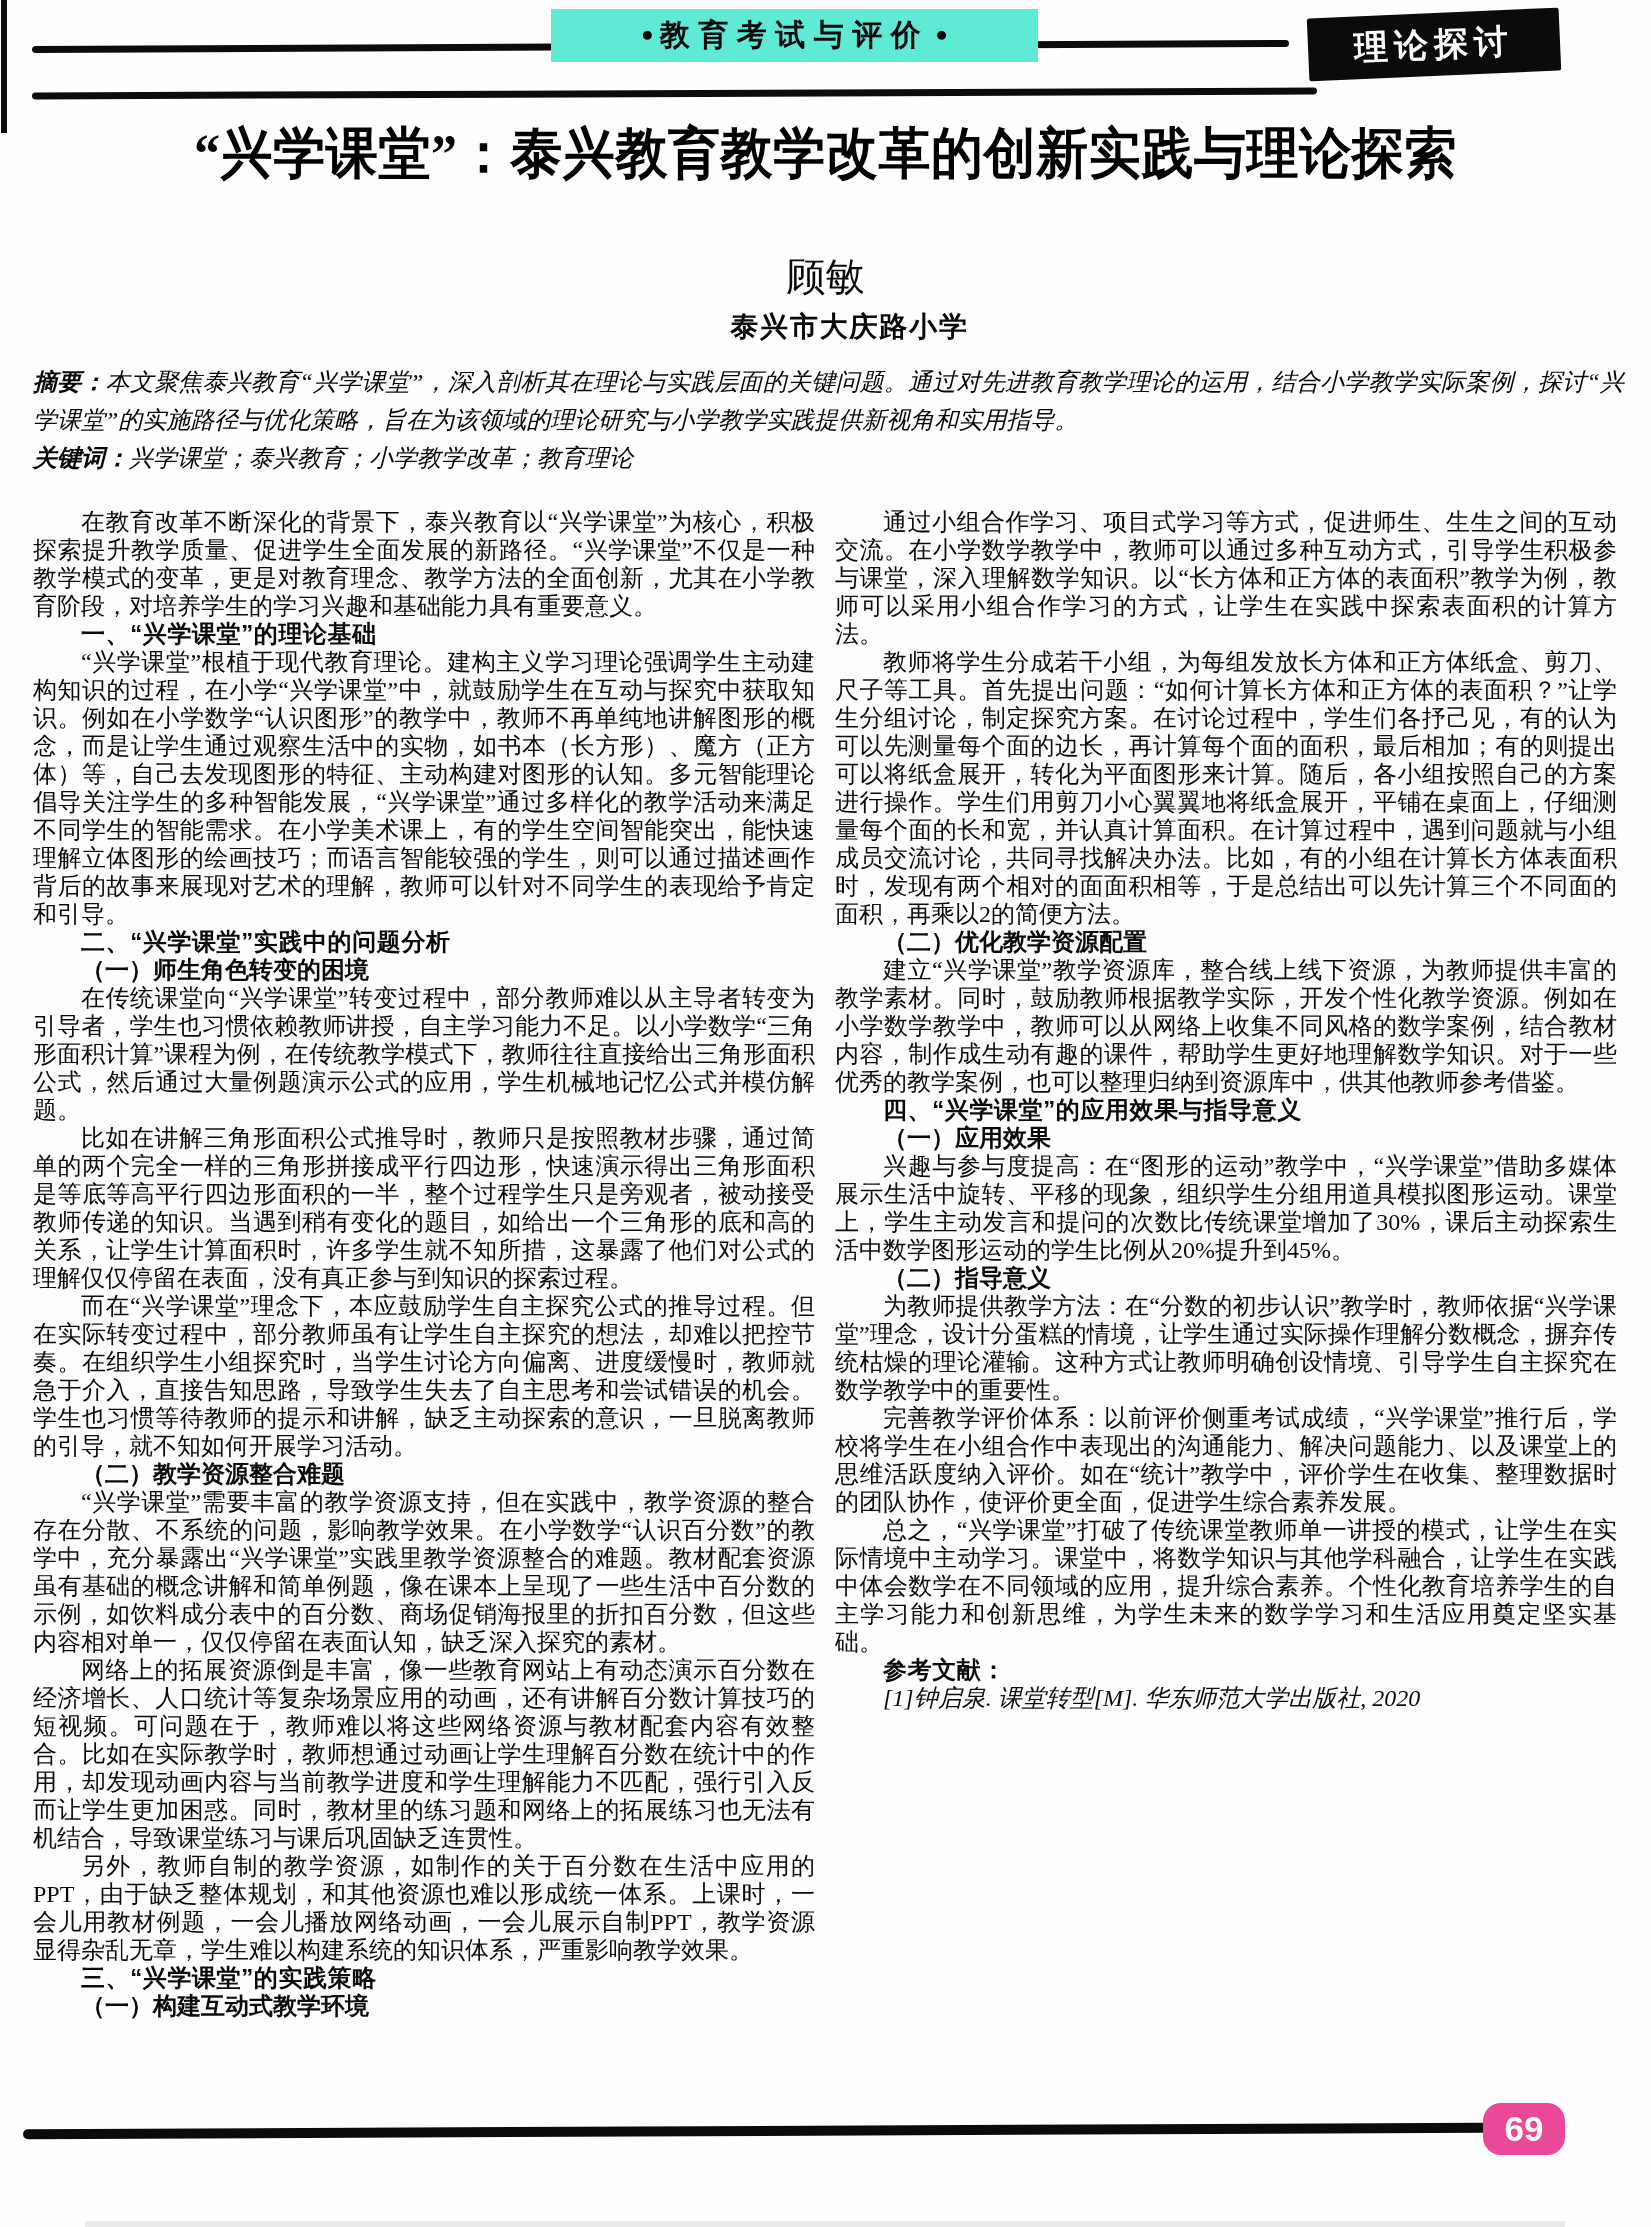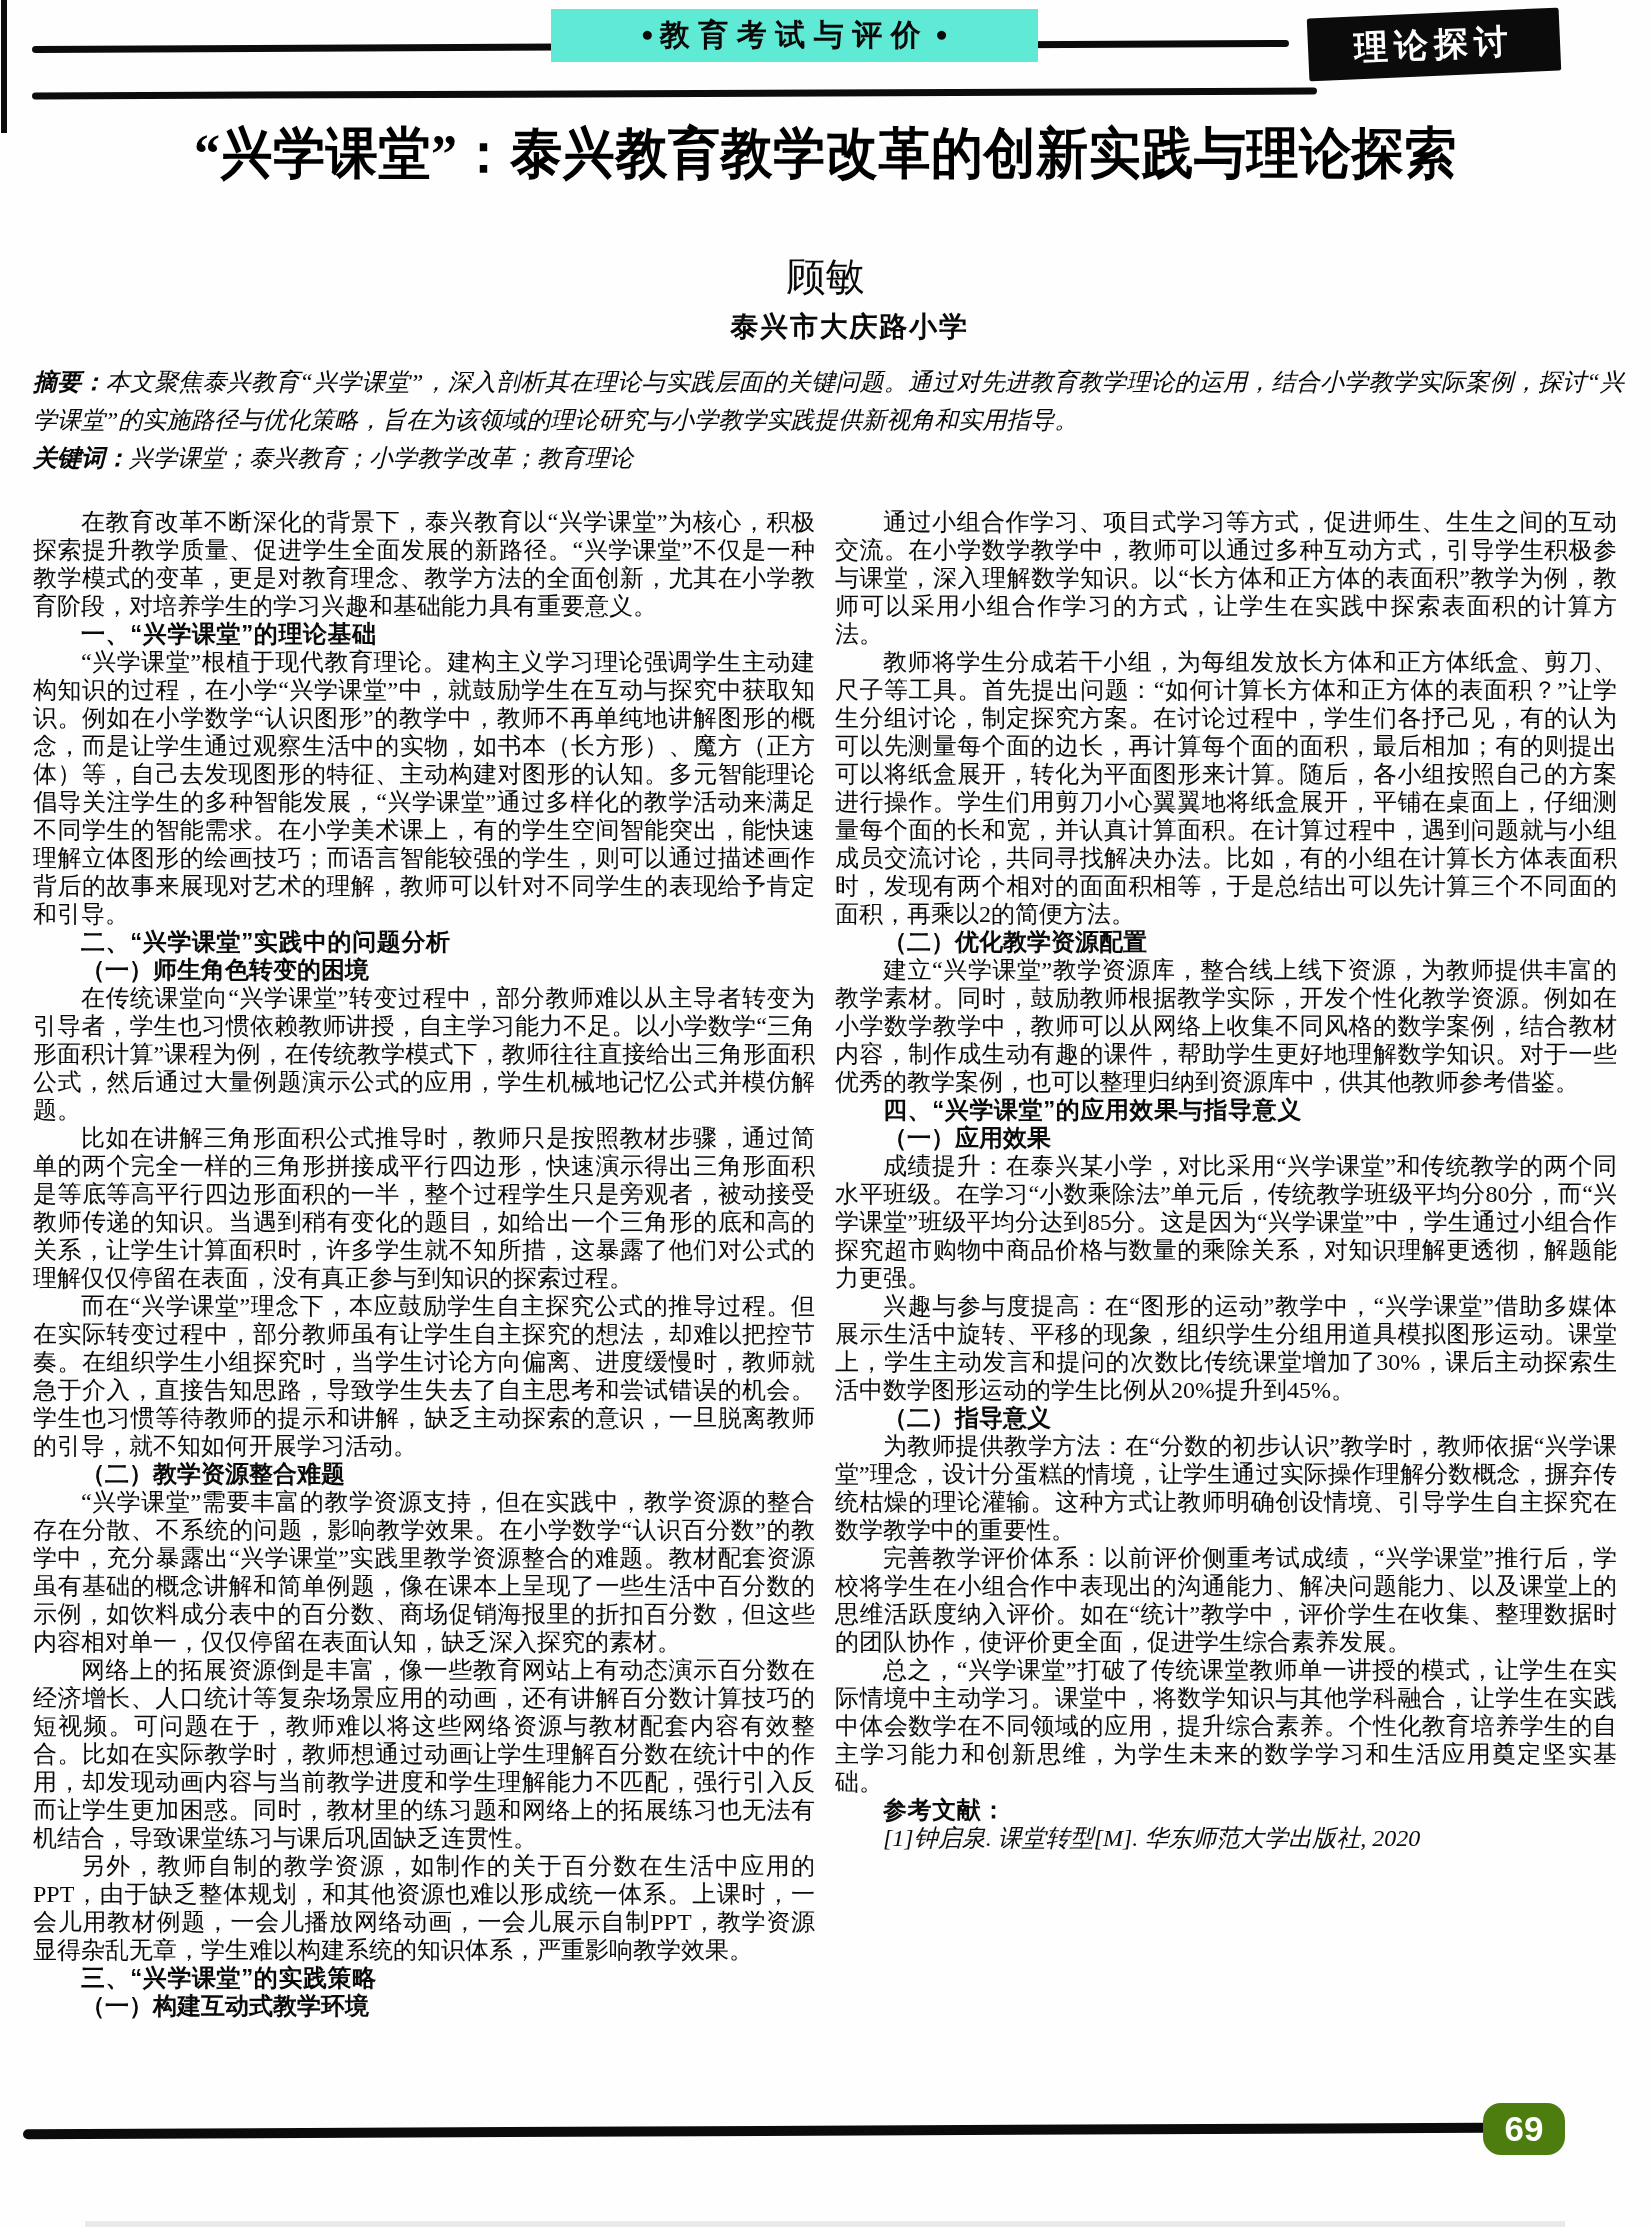--- a/index.html
+++ b/index.html
@@ -56,21 +56,21 @@
   .blk.p{text-indent:2em;}
   .blk.h1{
     text-indent:2em;font-weight:bold;
     font-family:"Liberation Sans","DejaVu Sans",sans-serif;letter-spacing:0.6px;
   }
   .blk.h2{text-indent:2em;font-weight:bold;}
   .blk.ref{text-indent:2em;font-style:italic;}
   
   .footer-line{left:23px;top:2126px;width:1466px;height:10.4px;background:#0b0b0b;border-radius:5.5px;transform:rotate(-0.25deg);}
   .page-pill{
-    left:1483px;top:2103px;width:82px;height:52px;background:#4d7c0f;border-radius:18px;
+    left:1483px;top:2103px;width:82px;height:52px;background:#ec4899;border-radius:18px;
     display:flex;align-items:center;justify-content:center;color:#ffffff;
     font-family:"Liberation Sans","DejaVu Sans",sans-serif;font-weight:bold;font-size:35px;
   }
   .scan-edge-bottom{left:85px;bottom:0;width:1480px;height:6px;background:#eaeaea;}
 </style>
 </head>
 <body>
 
 <div class="page">
 
@@ -112,21 +112,20 @@
       <div class="blk h1">三、“兴学课堂”的实践策略</div>
       <div class="blk h2">（一）构建互动式教学环境</div>
     </div>
   <div class="abs col col-right">
       <p class="blk p">通过小组合作学习、项目式学习等方式，促进师生、生生之间的互动交流。在小学数学教学中，教师可以通过多种互动方式，引导学生积极参与课堂，深入理解数学知识。以“长方体和正方体的表面积”教学为例，教师可以采用小组合作学习的方式，让学生在实践中探索表面积的计算方法。</p>
       <p class="blk p">教师将学生分成若干小组，为每组发放长方体和正方体纸盒、剪刀、尺子等工具。首先提出问题：“如何计算长方体和正方体的表面积？”让学生分组讨论，制定探究方案。在讨论过程中，学生们各抒己见，有的认为可以先测量每个面的边长，再计算每个面的面积，最后相加；有的则提出可以将纸盒展开，转化为平面图形来计算。随后，各小组按照自己的方案进行操作。学生们用剪刀小心翼翼地将纸盒展开，平铺在桌面上，仔细测量每个面的长和宽，并认真计算面积。在计算过程中，遇到问题就与小组成员交流讨论，共同寻找解决办法。比如，有的小组在计算长方体表面积时，发现有两个相对的面面积相等，于是总结出可以先计算三个不同面的面积，再乘以2的简便方法。</p>
       <div class="blk h2">（二）优化教学资源配置</div>
       <p class="blk p">建立“兴学课堂”教学资源库，整合线上线下资源，为教师提供丰富的教学素材。同时，鼓励教师根据教学实际，开发个性化教学资源。例如在小学数学教学中，教师可以从网络上收集不同风格的数学案例，结合教材内容，制作成生动有趣的课件，帮助学生更好地理解数学知识。对于一些优秀的教学案例，也可以整理归纳到资源库中，供其他教师参考借鉴。</p>
       <div class="blk h1">四、“兴学课堂”的应用效果与指导意义</div>
       <div class="blk h2">（一）应用效果</div>
-      <p class="blk p">成绩提升：在泰兴某小学，对比采用“兴学课堂”和传统教学的两个同水平班级。在学习“小数乘除法”单元后，传统教学班级平均分80分，而“兴学课堂”班级平均分达到85分。这是因为“兴学课堂”中，学生通过小组合作探究超市购物中商品价格与数量的乘除关系，对知识理解更透彻，解题能力更强。</p>
       <p class="blk p">兴趣与参与度提高：在“图形的运动”教学中，“兴学课堂”借助多媒体展示生活中旋转、平移的现象，组织学生分组用道具模拟图形运动。课堂上，学生主动发言和提问的次数比传统课堂增加了30%，课后主动探索生活中数学图形运动的学生比例从20%提升到45%。</p>
       <div class="blk h2">（二）指导意义</div>
       <p class="blk p">为教师提供教学方法：在“分数的初步认识”教学时，教师依据“兴学课堂”理念，设计分蛋糕的情境，让学生通过实际操作理解分数概念，摒弃传统枯燥的理论灌输。这种方式让教师明确创设情境、引导学生自主探究在数学教学中的重要性。</p>
       <p class="blk p">完善教学评价体系：以前评价侧重考试成绩，“兴学课堂”推行后，学校将学生在小组合作中表现出的沟通能力、解决问题能力、以及课堂上的思维活跃度纳入评价。如在“统计”教学中，评价学生在收集、整理数据时的团队协作，使评价更全面，促进学生综合素养发展。</p>
       <p class="blk p">总之，“兴学课堂”打破了传统课堂教师单一讲授的模式，让学生在实际情境中主动学习。课堂中，将数学知识与其他学科融合，让学生在实践中体会数学在不同领域的应用，提升综合素养。个性化教育培养学生的自主学习能力和创新思维，为学生未来的数学学习和生活应用奠定坚实基础。</p>
       <div class="blk h1">参考文献：</div>
       <div class="blk ref">[1]钟启泉. 课堂转型[M]. 华东师范大学出版社, 2020</div>
     </div>
 
   <div class="abs footer-line"></div>

